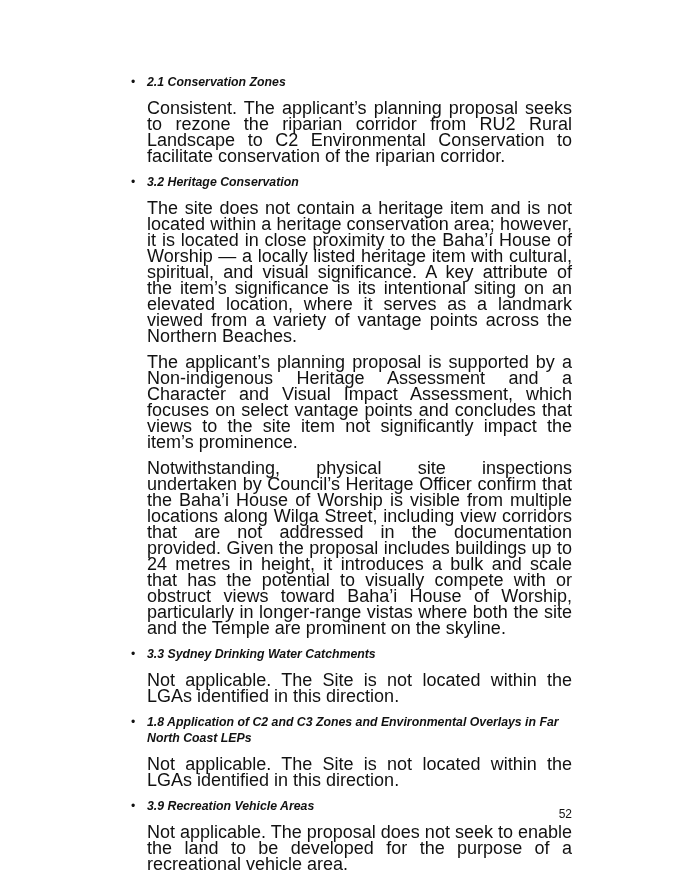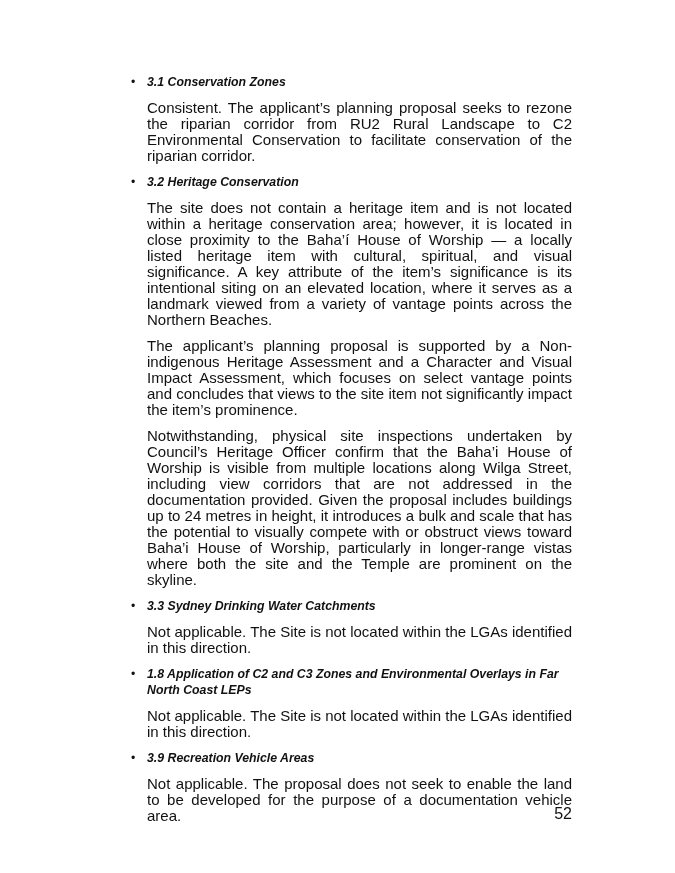--- a/index.html
+++ b/index.html
@@ -3,33 +3,33 @@
 <meta charset="utf-8">
 <style>
   html, body { margin: 0; padding: 0; background: #ffffff; }
   body { width: 675px; height: 873px; position: relative; overflow: hidden;
          font-family: "Liberation Sans", sans-serif; color: #111; }
   .page { position: absolute; left: 0; top: 0; width: 675px; height: 873px; }
   .content { position: absolute; left: 131px; top: 74px; width: 441px; }
   .sec-head { position: relative; padding-left: 16px; font-weight: bold; font-style: italic;
               font-size: 12.3px; line-height: 16px; margin: 0 0 10px 0; }
   .sec-head .bullet { position: absolute; left: 0; top: 0; font-style: normal; font-weight: normal; }
-  .para { margin: 0 0 10px 16px; font-size: 15px; line-height: 16px; text-align: justify; }
+  .para { margin: 0 0 10px 16px; font-size: 18px; line-height: 16px; text-align: justify; }
   .para.last { margin-bottom: 10px; }
-  .page-num { position: absolute; right: 103px; top: 806px; font-size: 16px; line-height: 16px; }
+  .page-num { position: absolute; right: 103px; top: 806px; font-size: 12px; line-height: 16px; }
 </style>
 </head>
 <body>
 
 <div class="page">
   <div class="content">
 
     <div class="sec-head">
       <span class="bullet">•</span>
-      <span>3.1 Conservation Zones</span>
+      <span>2.1 Conservation Zones</span>
     </div>
     <p class="para">Consistent. The applicant’s planning proposal seeks to rezone the riparian corridor from RU2 Rural Landscape to C2 Environmental Conservation to facilitate conservation of the riparian corridor.</p>
 
     <div class="sec-head">
       <span class="bullet">•</span>
       <span>3.2 Heritage Conservation</span>
     </div>
     <p class="para">The site does not contain a heritage item and is not located within a heritage conservation area; however, it is located in close proximity to the Baha’í House of Worship — a locally listed heritage item with cultural, spiritual, and visual significance. A key attribute of the item’s significance is its intentional siting on an elevated location, where it serves as a landmark viewed from a variety of vantage points across the Northern Beaches.</p>
     <p class="para">The applicant’s planning proposal is supported by a Non-indigenous Heritage Assessment and a Character and Visual Impact Assessment, which focuses on select vantage points and concludes that views to the site item not significantly impact the item’s prominence.</p>
     <p class="para">Notwithstanding, physical site inspections undertaken by Council’s Heritage Officer confirm that the Baha’i House of Worship is visible from multiple locations along Wilga Street, including view corridors that are not addressed in the documentation provided. Given the proposal includes buildings up to 24 metres in height, it introduces a bulk and scale that has the potential to visually compete with or obstruct views toward Baha’i House of Worship, particularly in longer-range vistas where both the site and the Temple are prominent on the skyline.</p>
@@ -43,17 +43,17 @@
     <div class="sec-head">
       <span class="bullet">•</span>
       <span>1.8 Application of C2 and C3 Zones and Environmental Overlays in Far North Coast LEPs</span>
     </div>
     <p class="para">Not applicable. The Site is not located within the LGAs identified in this direction.</p>
 
     <div class="sec-head">
       <span class="bullet">•</span>
       <span>3.9 Recreation Vehicle Areas</span>
     </div>
-    <p class="para last">Not applicable. The proposal does not seek to enable the land to be developed for the purpose of a documentation vehicle area.</p>
+    <p class="para last">Not applicable. The proposal does not seek to enable the land to be developed for the purpose of a recreational vehicle area.</p>
 
   </div>
   <div class="page-num">52</div>
 </div>
 
 </body></html>

